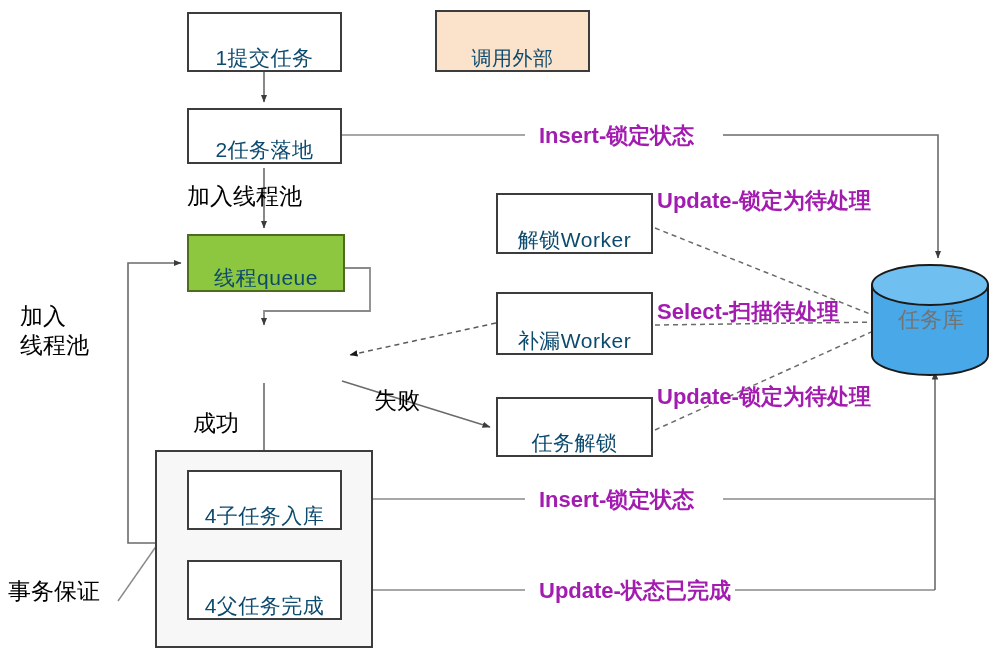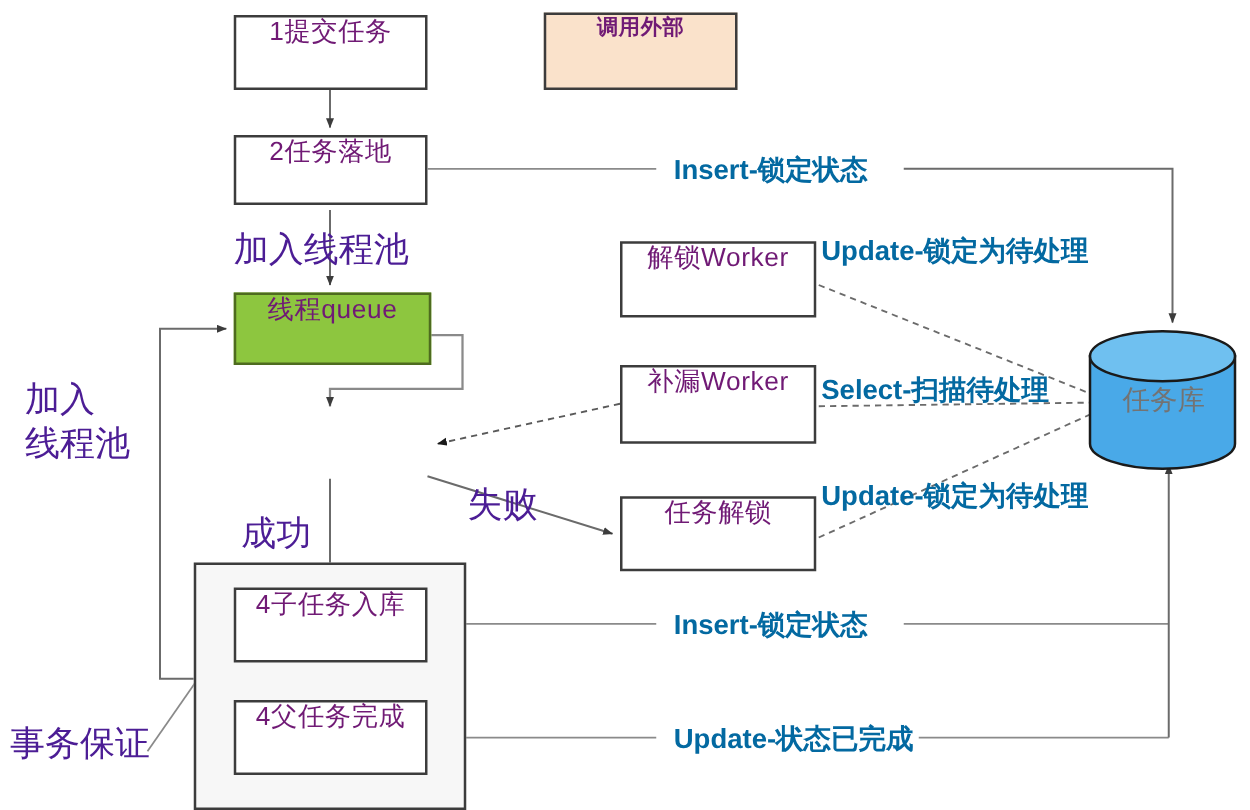--- a/index.html
+++ b/index.html
@@ -19,60 +19,59 @@
     position: absolute;
     left: 0;
     top: 0;
     width: 1000px;
     height: 648px;
   }
   .node {
     position: absolute;
     box-sizing: border-box;
     display: flex;
-    align-items: flex-start;
+    align-items: flex-end;
     justify-content: center;
     text-align: center;
-    color: #701a75;
+    color: #0c4a6e;
     line-height: 1.15;
     letter-spacing: 0.5px;
   }
   .node-plain {
     background: #ffffff;
     border: 2px solid #3c3c3c;
     font-size: 21px;
   }
   .node-peach {
     background: #fae2cb;
     border: 2px solid #3c3c3c;
-    font-size: 17px;
-    font-weight: bold;
+    font-size: 20px;
   }
   .node-green {
     background: #8cc152;
     background: #8dc63f;
     border: 2px solid #4e6b1f;
     font-size: 21px;
   }
   .container-box {
     position: absolute;
     box-sizing: border-box;
     background: #f7f7f7;
     border: 2px solid #3c3c3c;
   }
   .label {
     position: absolute;
-    color: #4c1d95;
-    font-size: 28px;
+    color: #000000;
+    font-size: 23px;
     white-space: pre;
     line-height: 1.25;
   }
   .label-red {
     position: absolute;
-    color: #0369a1;
+    color: #a21caf;
     font-size: 22px;
     font-weight: bold;
     white-space: pre;
     letter-spacing: 0px;
   }
   .db-text {
     position: absolute;
     color: #737373;
     font-size: 22px;
     font-weight: normal;

